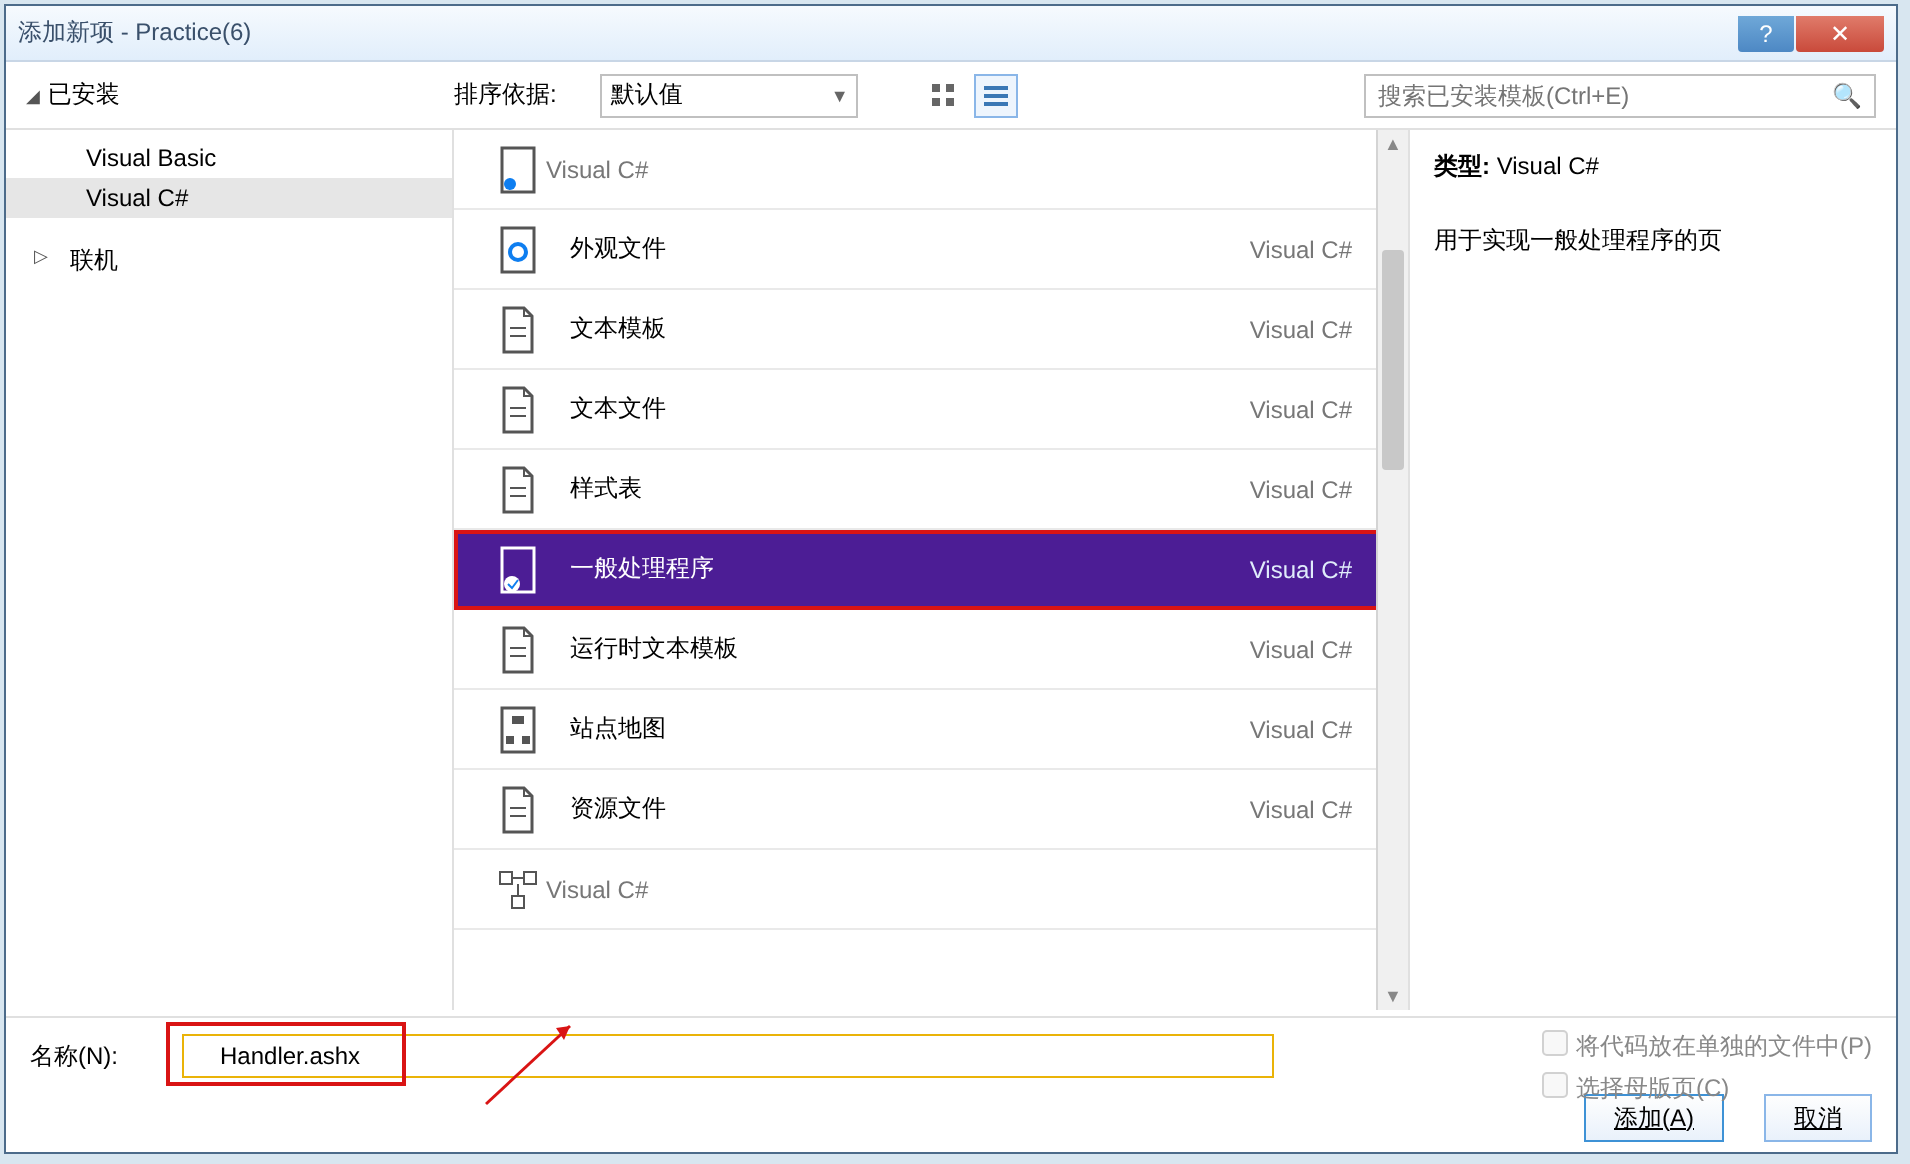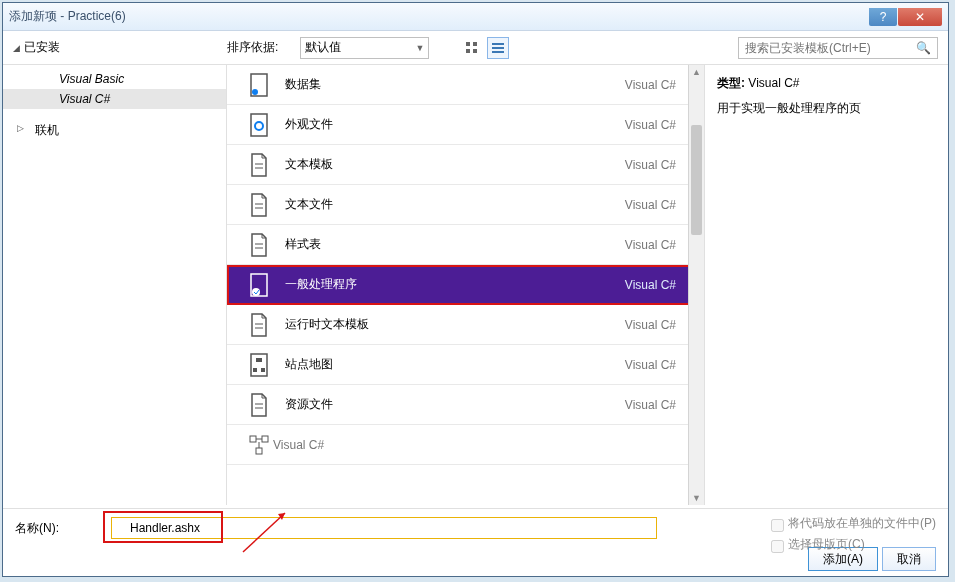--- a/index.html
+++ b/index.html
@@ -12,53 +12,53 @@
   .winbtn.help { background: linear-gradient(#6fa8d8,#4d88c4); }
   .winbtn.close { background: linear-gradient(#e07b6a,#c94a3b); width:44px;}
   .topbar { height:34px; display:flex; align-items:center; border-bottom:1px solid #e0e0e0; }
   .left-sec { width:224px; padding:8px 10px; display:flex; align-items:center; gap:4px; }
   .sort-sec { display:flex; align-items:center; gap:22px; }
   .sort-combo { width:129px; height:22px; border:1px solid #c0c0c0; padding:0 4px; display:flex; align-items:center; justify-content:space-between; }
   .sort-combo .chev { color:#666; font-size:9px; }
   .view-toggle { display:flex; gap:4px; margin-left:10px; }
   .vbtn { width:22px; height:22px; border:1px solid transparent; display:flex; align-items:center; justify-content:center; color:#555; }
   .vbtn.active { border-color:#8ab6e8; background:#eef5fd; }
-  .search-sec { margin-left:auto; margin-right:10px; width:200px; height:22px; border:1px solid #c0c0c0; display:flex; align-items:center; padding:0 6px;gap:24px; }
+  .search-sec { margin-left:auto; margin-right:10px; width:256px; height:22px; border:1px solid #c0c0c0; display:flex; align-items:center; padding:0 6px;gap:24px; }
   .search-sec input { border:0; outline:0; width:100%; color:#888; }
   .search-sec .sicon { color:#888; margin-left:4px; }
   .body { display:flex; height: 440px; }
   .sidebar { width:224px; border-right:1px solid #e0e0e0; padding:4px 0; }
   .side-item { padding:3px 10px 3px 32px; position:relative; }
   .side-item.sel { background:#e6e6e6; }
   .side-item .chev { position:absolute; left:14px; top:4px; font-size:9px; color:#555; }
-  .side-sub { padding-left:56px;font-style:italic; }
+  .side-sub { padding-left:40px; }
   .mid { flex:1; position:relative; overflow-y:auto; }
   .mid-scroll { position:absolute; right:0; top:0; bottom:0; width:16px; background:#f0f0f0; border-left:1px solid #d4d4d4; }
   .mid-scroll .thumb { position:absolute; left:2px; right:2px; top:60px; height:110px; background:#c8c8c8; border-radius:2px; }
   .mid-scroll .arrow-up,.mid-scroll .arrow-down { position:absolute; left:3px; color:#888; font-size:9px; }
   .mid-scroll .arrow-up { top:2px; } .mid-scroll .arrow-down { bottom:2px; }
   .item-row { height:40px; display:flex; align-items:center; padding:0 18px; border-bottom:1px solid #e9e9e9; margin:0 10px 0 0; }
   .item-row.sel { background:#4c1d95; color:#fff; }
   .item-row.highlight { outline:2px solid #d91414; outline-offset:-2px;}
   .item-row .ficon { width:28px; height:28px; display:flex; align-items:center; justify-content:center; }
   .item-row .ficon svg { width:22px; height:26px; }
   .item-row .lbl { margin-left:12px; flex:1; }
   .item-row .lang { color:#777; }
   .item-row.sel .lang { color:#e0ecfb; }
   .right { width:244px; border-left:1px solid #e0e0e0; padding:10px 12px; }
-  .right .tline { margin-bottom:8px; }
+  .right .tline { margin-bottom:20px; }
   .bottom { position:absolute; bottom:0; left:0; right:0; height:68px; border-top:1px solid #e0e0e0; display:flex; flex-direction:column; }
-  .name-row { display:flex; align-items:center; padding:8px 12px; gap:52px; }
+  .name-row { display:flex; align-items:center; padding:8px 12px; gap:32px; }
   .name-input { width:546px; height:22px; border:1px solid #eab308; padding:0 18px; }
   .name-input-wrap { position:relative; }
   .name-input-wrap .hl { position:absolute; inset:-6px -8px -6px -8px; border:2px solid #d91414; pointer-events:none; width: 120px; height: 32px;}
   .check-col { position:absolute; right:12px; top:6px; display:flex; flex-direction:column; gap:4px; }
-  .check-col label { display:flex; align-items:flex-end; gap:4px; color:#888; }
+  .check-col label { display:flex; align-items:flex-start; gap:4px; color:#888; }
   .check-col input[type=checkbox]{ width:13px; height:13px;}
-  .btn-row { display:flex; justify-content:flex-end; padding:0 12px 8px; gap:4px; }
+  .btn-row { display:flex; justify-content:flex-end; padding:0 12px 8px; gap:20px;text-decoration:underline; }
   .btn { height:24px; padding:0 14px; border:1px solid #8ab6e8; background:linear-gradient(#fefefe,#e9f1fb); display:flex; align-items:center; }
   .btn.primary { border-color:#3e92d6; }
   .arrow-anno { position:absolute; left:232px; bottom:18px; pointer-events:none;}
 </style>
 </head>
 <body>
 
 <div class="window">
 
   <div class="titlebar">
@@ -113,21 +113,20 @@
 
     <div class="mid">
       <div id="template-rows">
           <div class="item-row">
             <span class="ficon">
               <svg viewBox="0 0 22 26">
                 <rect x="3" y="2" width="16" height="22" fill="none" stroke="#555" stroke-width="1.5"></rect>
                 <circle cx="7" cy="20" r="3" fill="#0e7ef0"></circle>
               </svg>
             </span>
-            <span class="lbl">数据集</span>
             <span class="lang">Visual C#</span>
           </div>
           <div class="item-row">
             <span class="ficon">
               <svg viewBox="0 0 22 26">
                 <rect x="3" y="2" width="16" height="22" fill="none" stroke="#555" stroke-width="1.5"></rect>
                 <circle cx="11" cy="14" r="4" stroke="#0e7ef0" fill="none" stroke-width="2"></circle>
               </svg>
             </span>
             <span class="lbl">外观文件</span>

